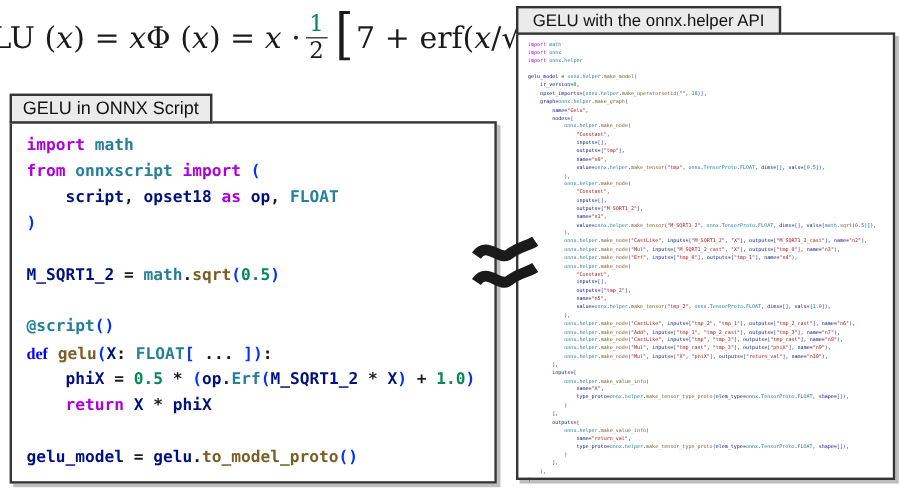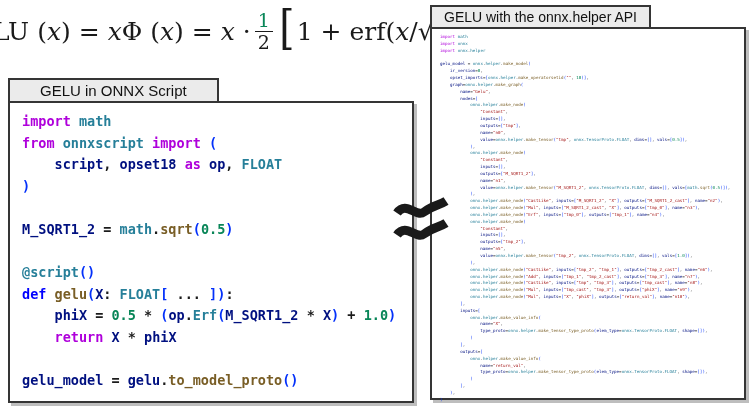--- a/index.html
+++ b/index.html
@@ -30,21 +30,21 @@
   .sqrt-arg{border-top:1.7px solid #1a1a1a;padding:1px 2px 0 1px;margin-left:-1px;}
 
   
   .panel{position:absolute;}
   .panel-tab{
     display:inline-block;position:relative;z-index:2;
     background:#ebebeb;border:2px solid #353535;
     color:#111;text-align:center;
   }
   .left-panel{left:8px;top:78px;width:406px;}
-  .left-panel .panel-tab{font-size:15px;padding:2px 30px;}
+  .left-panel .panel-tab{font-size:15px;padding:2px 9px;}
   .left-panel .panel-body{height:302px;}
   .right-panel{left:430px;top:5px;width:316px;}
   .right-panel .panel-tab{font-size:14px;padding:2px 12px;}
   .right-panel .panel-body{height:373px;}
   .panel-body{
     position:relative;z-index:1;margin-top:-2px;
     background:#ffffff;border:2px solid #353535;
     box-sizing:border-box;width:100%;
     box-shadow:3px 3px 0 rgba(110,110,110,0.45);
   }
@@ -54,21 +54,21 @@
     white-space:pre;color:var(--def);
   }
   .left-code{
     padding:8px 16px 0 12px;font-size:13.5px;line-height:21.6px;font-weight:600;
   }
   .right-code{
     padding:5px 0 0 8px;font-size:4.2px;line-height:6.85px;font-weight:400;
   }
   .cl{min-height:1em;}
   .kw{color:var(--kw);}
-  .kwd{color:var(--kwd);}
+  .kwd{color:var(--kwd);font-family:Liberation Serif, serif;}
   .str{color:var(--str);}
   .num{color:var(--num);}
   .typ{color:var(--typ);}
   .fn{color:var(--fn);}
   .var{color:var(--var);}
   .brk{color:var(--brk);}
   .deco{color:var(--deco);}
   .op{color:var(--def);}
 
   
@@ -77,21 +77,21 @@
 </head>
 <body>
 
 <div class="formula">
   <span><span>GELU </span><span>(</span><span class="it">x</span><span>) = </span><span class="it">x</span><span>Φ </span><span>(</span><span class="it">x</span><span>) = </span><span class="it">x</span><span> · </span></span>
     <span class="frac">
       <span class="num">1</span>
       <span class="den">2</span>
     </span>
     <span class="big-bracket">[</span>
-    <span><span>1 + erf(</span><span class="it">x</span><span>/</span></span>
+    <span><span>7 + erf(</span><span class="it">x</span><span>/</span></span>
     <span class="sqrt-sign">√</span>
     <span class="sqrt-arg">2</span>
     <span>)</span>
     <span class="big-bracket">]</span>
 </div>
 
 <div class="panel left-panel">
   <div class="panel-tab">GELU in ONNX Script</div>
   <div class="panel-body">
     <div class="code left-code" id="left-code"><div class="cl"><span class="kw">import</span><span> </span><span class="typ">math</span></div><div class="cl"><span class="kw">from</span><span> </span><span class="typ">onnxscript</span><span> </span><span class="kw">import</span><span> </span><span class="brk">(</span></div><div class="cl"><span>    </span><span class="var">script</span><span class="op">,</span><span> </span><span class="var">opset18</span><span> </span><span class="kw">as</span><span> </span><span class="var">op</span><span class="op">,</span><span> </span><span class="typ">FLOAT</span></div><div class="cl"><span class="brk">)</span></div><div class="cl">&nbsp;</div><div class="cl"><span class="var">M_SQRT1_2</span><span> </span><span class="op">=</span><span> </span><span class="typ">math</span><span class="op">.</span><span class="fn">sqrt</span><span class="brk">(</span><span class="num">0.5</span><span class="brk">)</span></div><div class="cl">&nbsp;</div><div class="cl"><span class="deco">@script</span><span class="brk">(</span><span class="brk">)</span></div><div class="cl"><span class="kwd">def</span><span> </span><span class="fn">gelu</span><span class="brk">(</span><span class="var">X</span><span class="op">:</span><span> </span><span class="typ">FLOAT</span><span class="brk">[</span><span> </span><span class="op">.</span><span class="op">.</span><span class="op">.</span><span> </span><span class="brk">]</span><span class="brk">)</span><span class="op">:</span></div><div class="cl"><span>    </span><span class="var">phiX</span><span> </span><span class="op">=</span><span> </span><span class="num">0.5</span><span> </span><span class="op">*</span><span> </span><span class="brk">(</span><span class="var">op</span><span class="op">.</span><span class="typ">Erf</span><span class="brk">(</span><span class="var">M_SQRT1_2</span><span> </span><span class="op">*</span><span> </span><span class="var">X</span><span class="brk">)</span><span> </span><span class="op">+</span><span> </span><span class="num">1.0</span><span class="brk">)</span></div><div class="cl"><span>    </span><span class="kw">return</span><span> </span><span class="var">X</span><span> </span><span class="op">*</span><span> </span><span class="var">phiX</span></div><div class="cl">&nbsp;</div><div class="cl"><span class="var">gelu_model</span><span> </span><span class="op">=</span><span> </span><span class="var">gelu</span><span class="op">.</span><span class="fn">to_model_proto</span><span class="brk">(</span><span class="brk">)</span></div></div>

